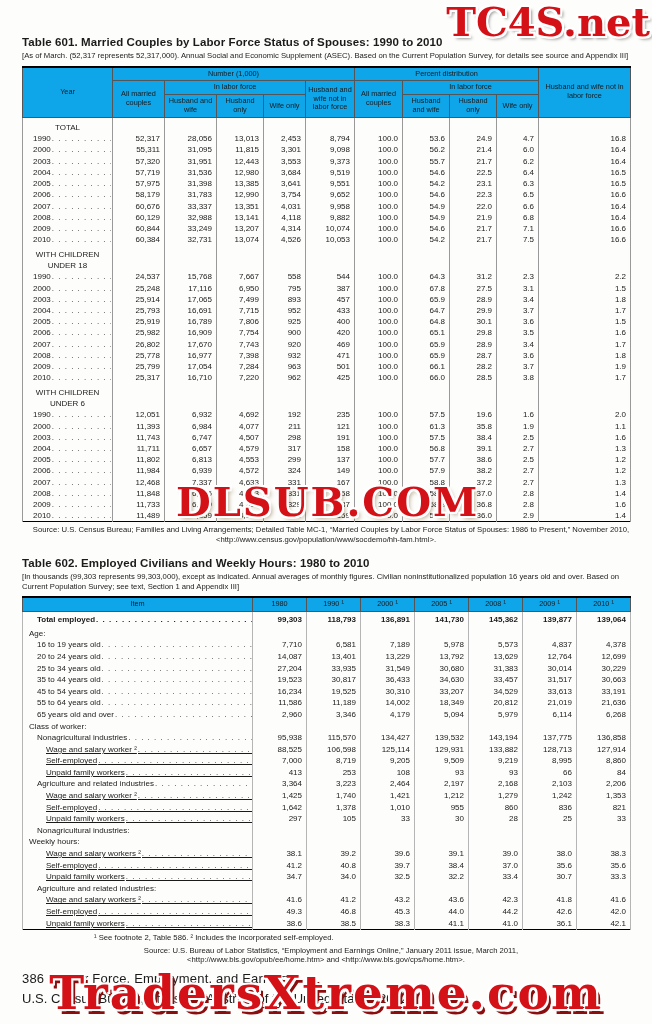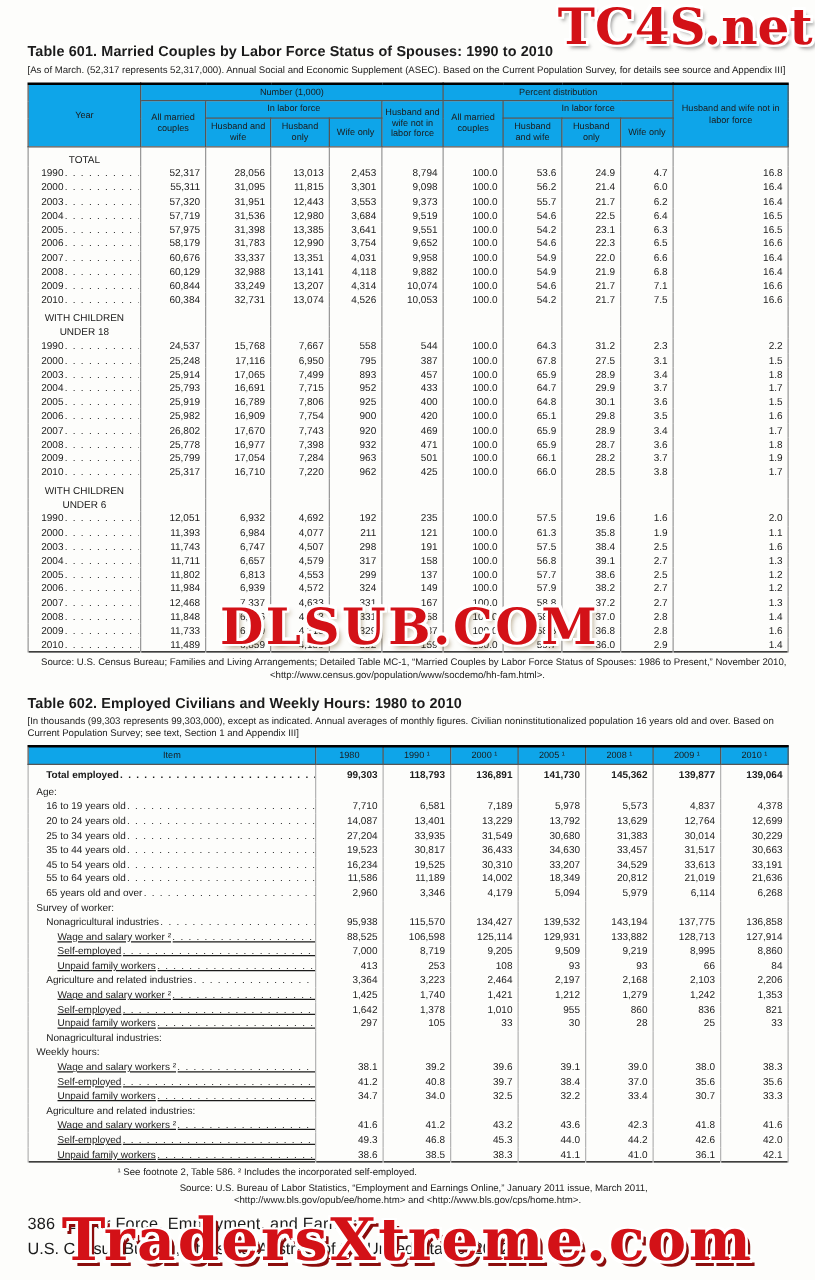--- a/index.html
+++ b/index.html
@@ -872,21 +872,21 @@
           <td class="num">3,346</td>
           <td class="num">4,179</td>
           <td class="num">5,094</td>
           <td class="num">5,979</td>
           <td class="num">6,114</td>
           <td class="num">6,268</td>
         </tr>
         <tr>
           <td class="item-cell">
             <div class="lead-flex ind0">
-              <span>Survey of worker:</span>
+              <span>Class of worker:</span>
             </div>
           </td>
           <td class="num"></td>
           <td class="num"></td>
           <td class="num"></td>
           <td class="num"></td>
           <td class="num"></td>
           <td class="num"></td>
           <td class="num"></td>
         </tr>

